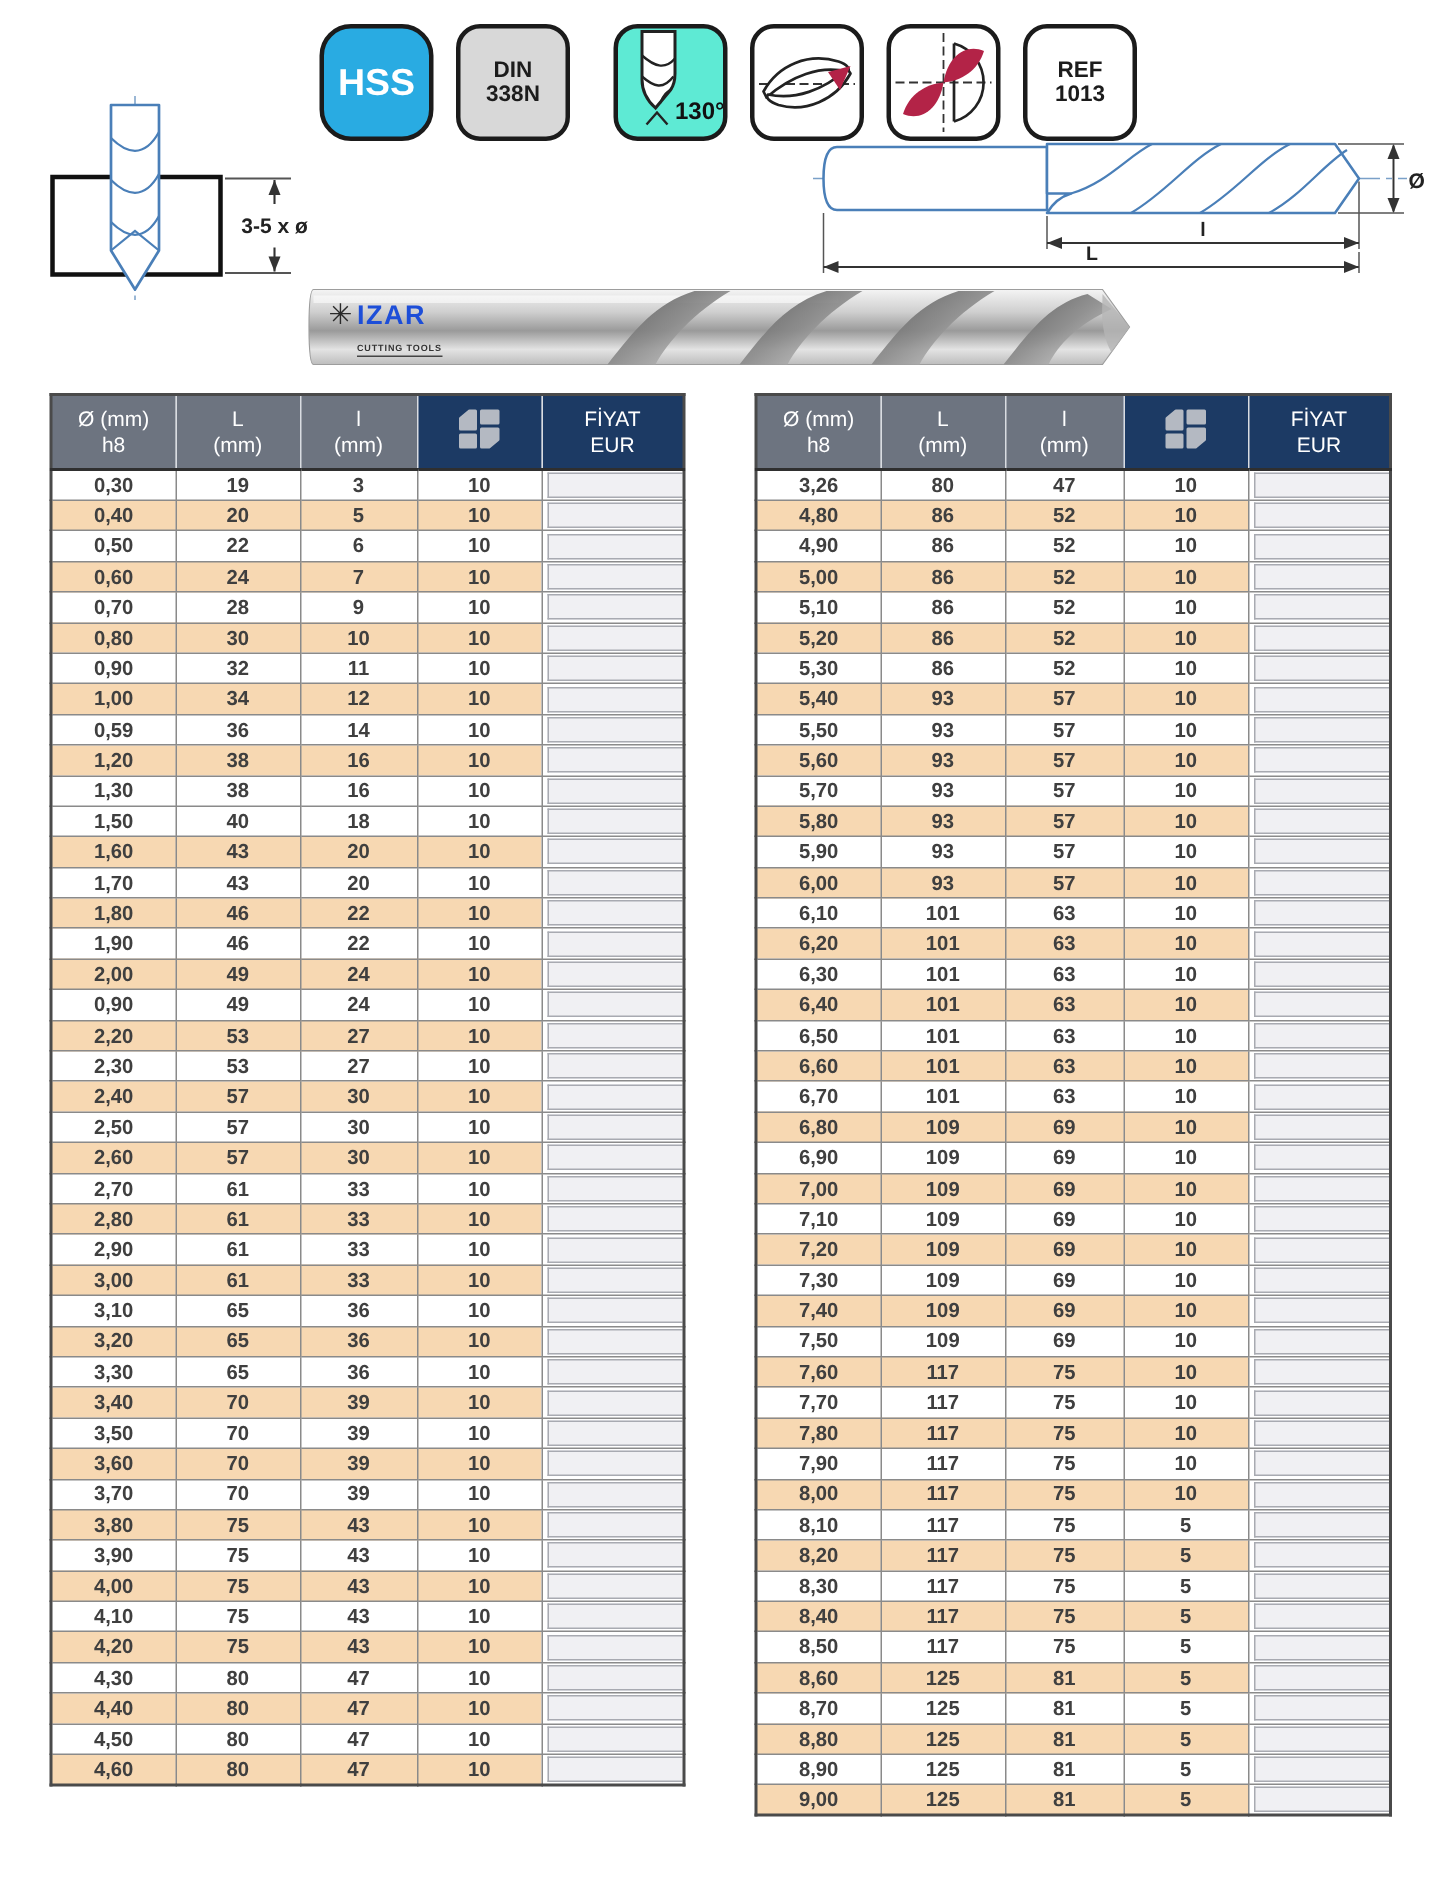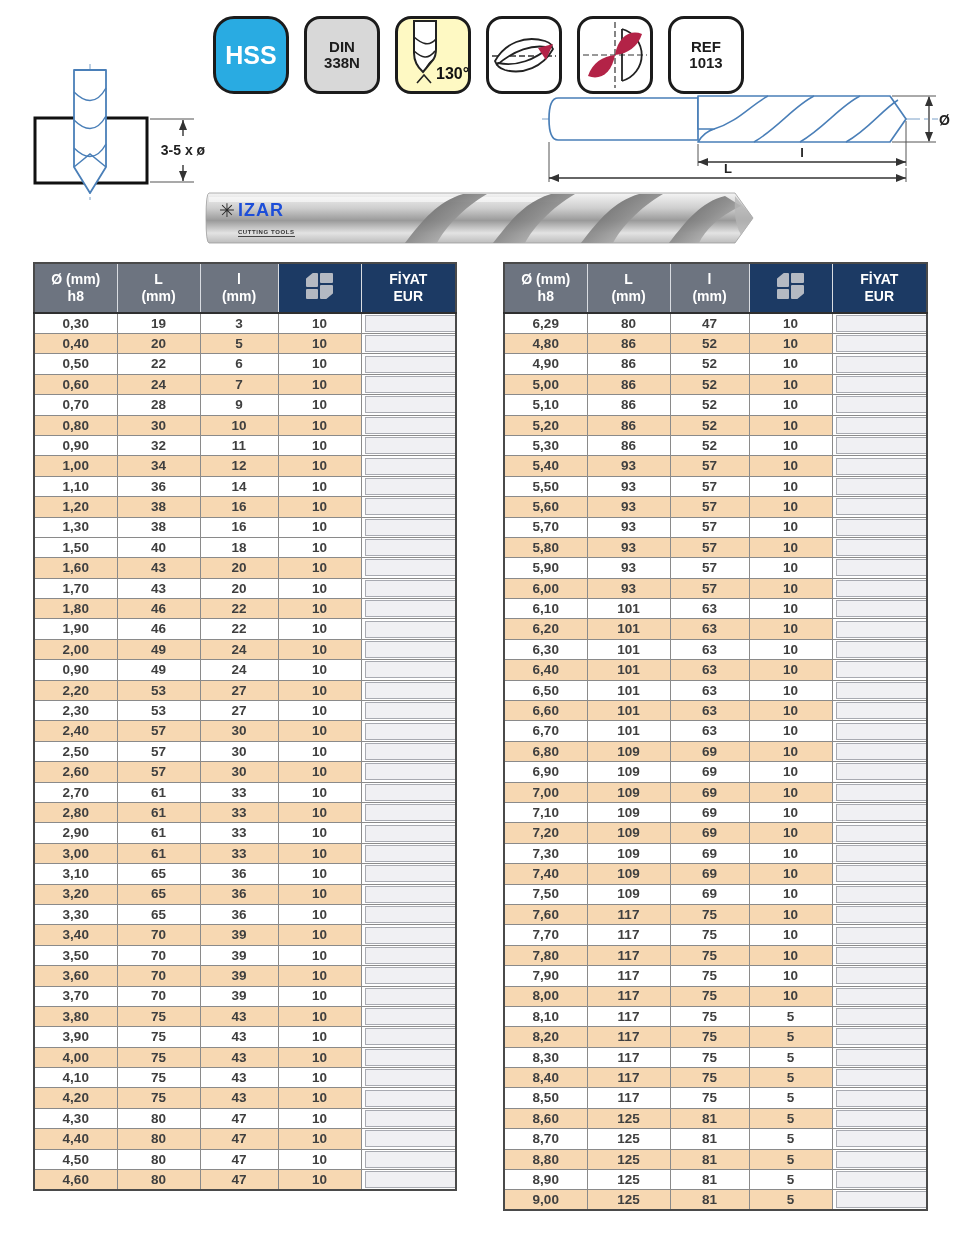--- a/index.html
+++ b/index.html
@@ -9,41 +9,41 @@
 
   
   .badges { position:absolute; left:213px; top:16px; display:flex; gap:15px; }
   .badge { width:76px; height:78px; border:3px solid #1b1b1b; border-radius:16px;
            display:flex; flex-direction:column; align-items:center; justify-content:center;
            background:#fff; overflow:hidden; }
   .badge-hss { background:#29abe2;border-radius:21px; }
   .badge-hss span { color:#fff; font-size:25px; font-weight:bold; }
   .badge-din { background:#d8d8d8; }
   .badge-din span, .badge-ref span { color:#1c1c1c; font-size:15px; font-weight:bold; line-height:1.1; }
-  .badge-angle { background:#fef9c3; position:relative; }
+  .badge-angle { background:#5eead4; position:relative;margin-left:14px; }
   .badge svg { display:block; }
 
   
   .diag-left  { position:absolute; left:22px;  top:62px; }
   .diag-right { position:absolute; left:538px; top:88px; }
 
   
   .photo { position:absolute; left:205px; top:190px; width:552px; height:56px; }
   .photo .logo { position:absolute; left:14px; top:11px; display:flex; align-items:flex-start; }
   .logo .mark { font-size:19px; color:#2a2a2a; margin-right:3px; line-height:1; }
   .logo .nm  { font-size:18px; font-weight:bold; color:#1d4ed8; letter-spacing:1px; line-height:1; }
   .logo .tg  { font-size:6px; font-weight:bold; color:#333; letter-spacing:0.6px;
                border-bottom:1px solid #444; padding-bottom:1px; margin-top:2px; }
 
   
   table.spec { position:absolute; top:262px; border-collapse:collapse; table-layout:fixed;
                background:#fff; border:2px solid #4a4a4a; }
   .spec-left  { left:33px;  width:422px; }
   .spec-right { left:503px; width:423px; }
-  .spec th { height:50px; color:#fff; font-size:14px; font-weight:bold; line-height:1.25;
+  .spec th { height:50px; color:#fff; font-size:14px; font-weight:normal; line-height:1.25;
              border-left:1px solid #d9dce1; border-bottom:2px solid #2f2f2f; text-align:center; }
   .spec th:first-child { border-left:none; }
   .spec th.g { background:#6d7480; }
   .spec th.n { background:#1c3a64; }
   .spec td { height:20.4px; text-align:center; font-size:13.5px; font-weight:bold;
              color:#3f3f3f; border:1px solid #8a8a8a; padding:0; line-height:1; }
   .spec tr.alt td { background:#f7d8b2; }
   .spec td.price, .spec tr.alt td.price { background:#fff; }
   .price-box { margin:1px 0 1px 3px; height:17px; background:#f0f0f3;
                border:1px solid #a8aab1; border-right:none; }
@@ -266,21 +266,21 @@
         <tr class="alt">
           <td>1,00</td>
           <td>34</td>
           <td>12</td>
           <td>10</td>
           <td class="price">
             <div class="price-box"></div>
           </td>
         </tr>
         <tr>
-          <td>1,10</td>
+          <td>0,59</td>
           <td>36</td>
           <td>14</td>
           <td>10</td>
           <td class="price">
             <div class="price-box"></div>
           </td>
         </tr>
         <tr class="alt">
           <td>1,20</td>
           <td>38</td>
@@ -611,21 +611,21 @@
               <path d="M20,3 H31 V11 H20 Z"></path>
               <path d="M20,15 H31 V22 L25,27 H20 Z"></path>
             </g>
           </svg>
         </th>
         <th class="n"><span>FİYAT</span><br><span>EUR</span></th>
       </tr>
     </thead>
     <tbody>
         <tr>
-          <td>6,29</td>
+          <td>3,26</td>
           <td>80</td>
           <td>47</td>
           <td>10</td>
           <td class="price">
             <div class="price-box"></div>
           </td>
         </tr>
         <tr class="alt">
           <td>4,80</td>
           <td>86</td>

